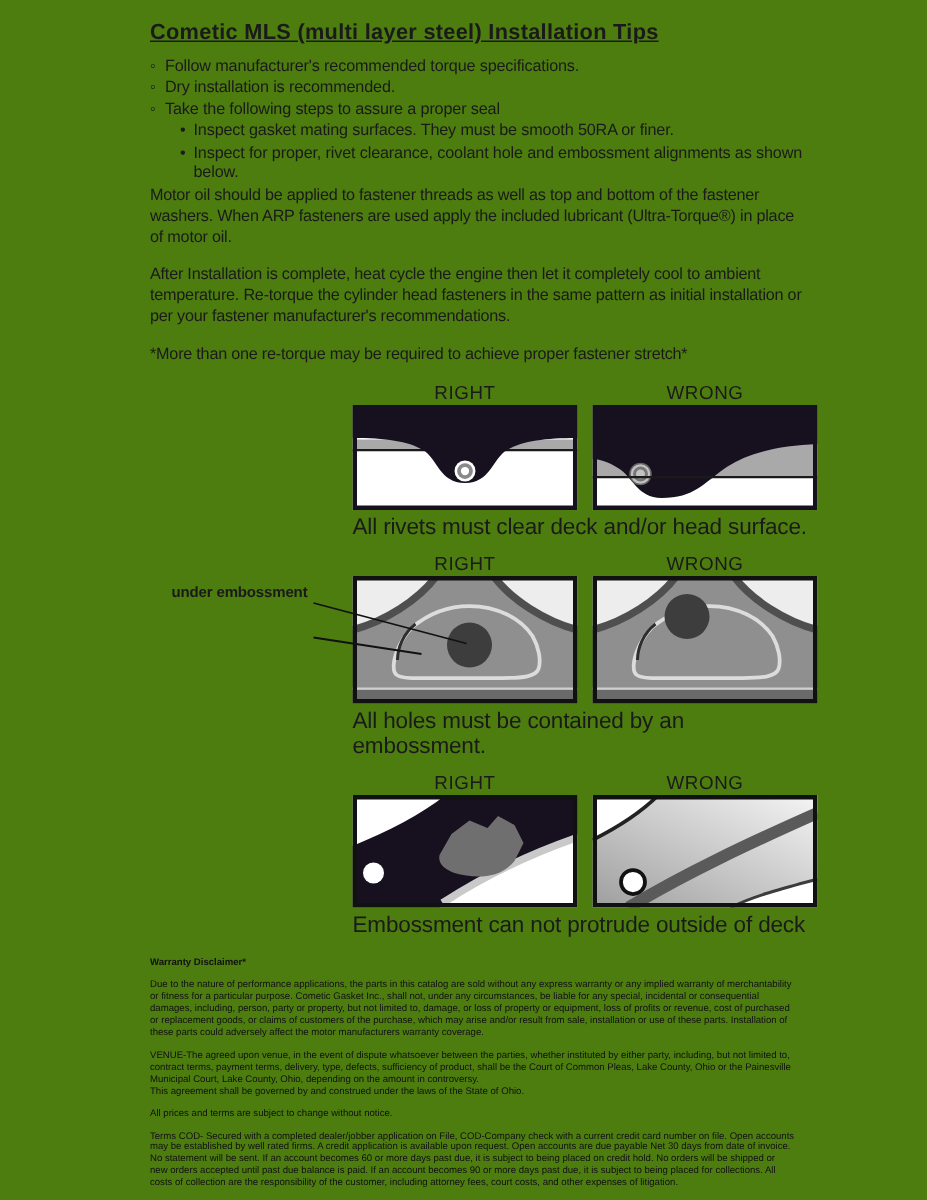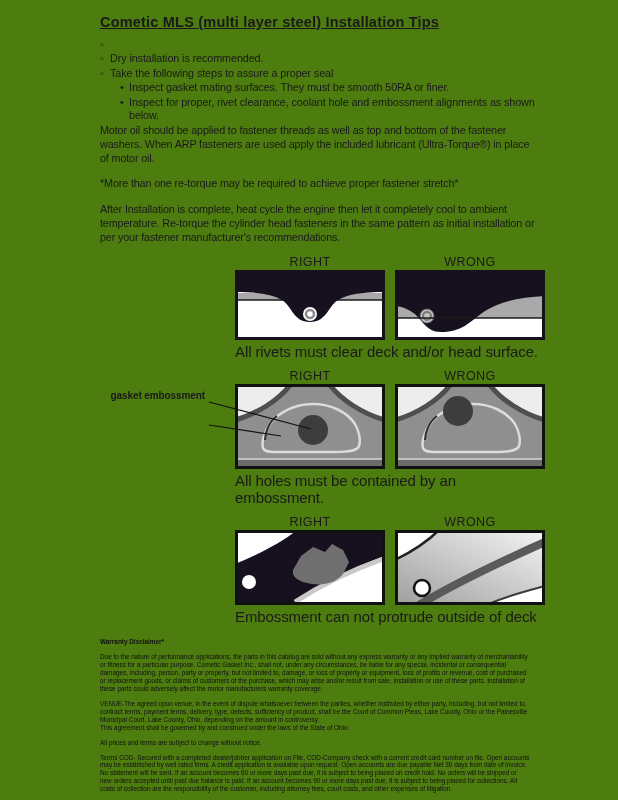--- a/index.html
+++ b/index.html
@@ -42,42 +42,43 @@
 <body>
 
 <div class="page">
   <div class="content">
 
     <h1 class="title">Cometic MLS (multi layer steel) Installation Tips</h1>
 
     <div class="bullets">
       <div class="bullet">
         <span class="glyph">◦</span>
+        <span>Follow manufacturer's recommended torque specifications.</span>
       </div>
       <div class="bullet">
         <span class="glyph">◦</span>
         <span>Dry installation is recommended.</span>
       </div>
       <div class="bullet">
         <span class="glyph">◦</span>
         <span>Take the following steps to assure a proper seal</span>
       </div>
       <div class="bullet sub">
         <span class="glyph">•</span>
         <span>Inspect gasket mating surfaces.  They must be smooth 50RA or finer.</span>
       </div>
       <div class="bullet sub">
         <span class="glyph">•</span>
         <span>Inspect for proper, rivet clearance, coolant hole and embossment alignments as shown below.</span>
       </div>
     </div>
 
     <p class="para">Motor oil should be applied to fastener threads as well as top and bottom of the fastener washers. When ARP fasteners are used apply the included lubricant (Ultra-Torque®) in place of motor oil.</p>
+    <p class="para">After Installation is complete, heat cycle the engine then let it completely cool to ambient temperature. Re-torque the cylinder head fasteners in the same pattern as initial installation or per your fastener manufacturer's recommendations.</p>
     <p class="para note">*More than one re-torque may be required to achieve proper fastener stretch*</p>
-    <p class="para">After Installation is complete, heat cycle the engine then let it completely cool to ambient temperature. Re-torque the cylinder head fasteners in the same pattern as initial installation or per your fastener manufacturer's recommendations.</p>
 
     <div class="dblock">
       <div class="labels-row">
         <div class="fig-label">RIGHT</div>
         <div class="fig-label">WRONG</div>
       </div>
       <div class="fig-row">
         <span class="fig">
           <svg width="150" height="70" viewBox="0 0 150 70">
             <rect x="0" y="0" width="150" height="70" fill="#ffffff"></rect>
@@ -99,21 +100,21 @@
             <line x1="0" y1="48" x2="150" y2="48" stroke="#1a1a1a" stroke-width="1.5"></line>
             <rect x="1.5" y="1.5" width="147" height="67" fill="none" stroke="#17101f" stroke-width="3"></rect>
           </svg>
         </span>
       </div>
     </div>
     <div class="d-caption">All rivets must clear deck and/or head surface.</div>
 
     <div class="dblock">
       <div class="d2-annotations">
-        <div class="anno-embossment">gasket embossment</div>
+        <div class="anno-embossment">under embossment</div>
       </div>
       <svg class="leader-svg" viewBox="0 0 120 90">
         <line x1="4" y1="33" x2="106" y2="60" stroke="#111111" stroke-width="1.2"></line>
         <line x1="4" y1="56" x2="76" y2="67" stroke="#111111" stroke-width="1.2"></line>
       </svg>
       <div class="labels-row">
         <div class="fig-label">RIGHT</div>
         <div class="fig-label">WRONG</div>
       </div>
       <div class="fig-row">

